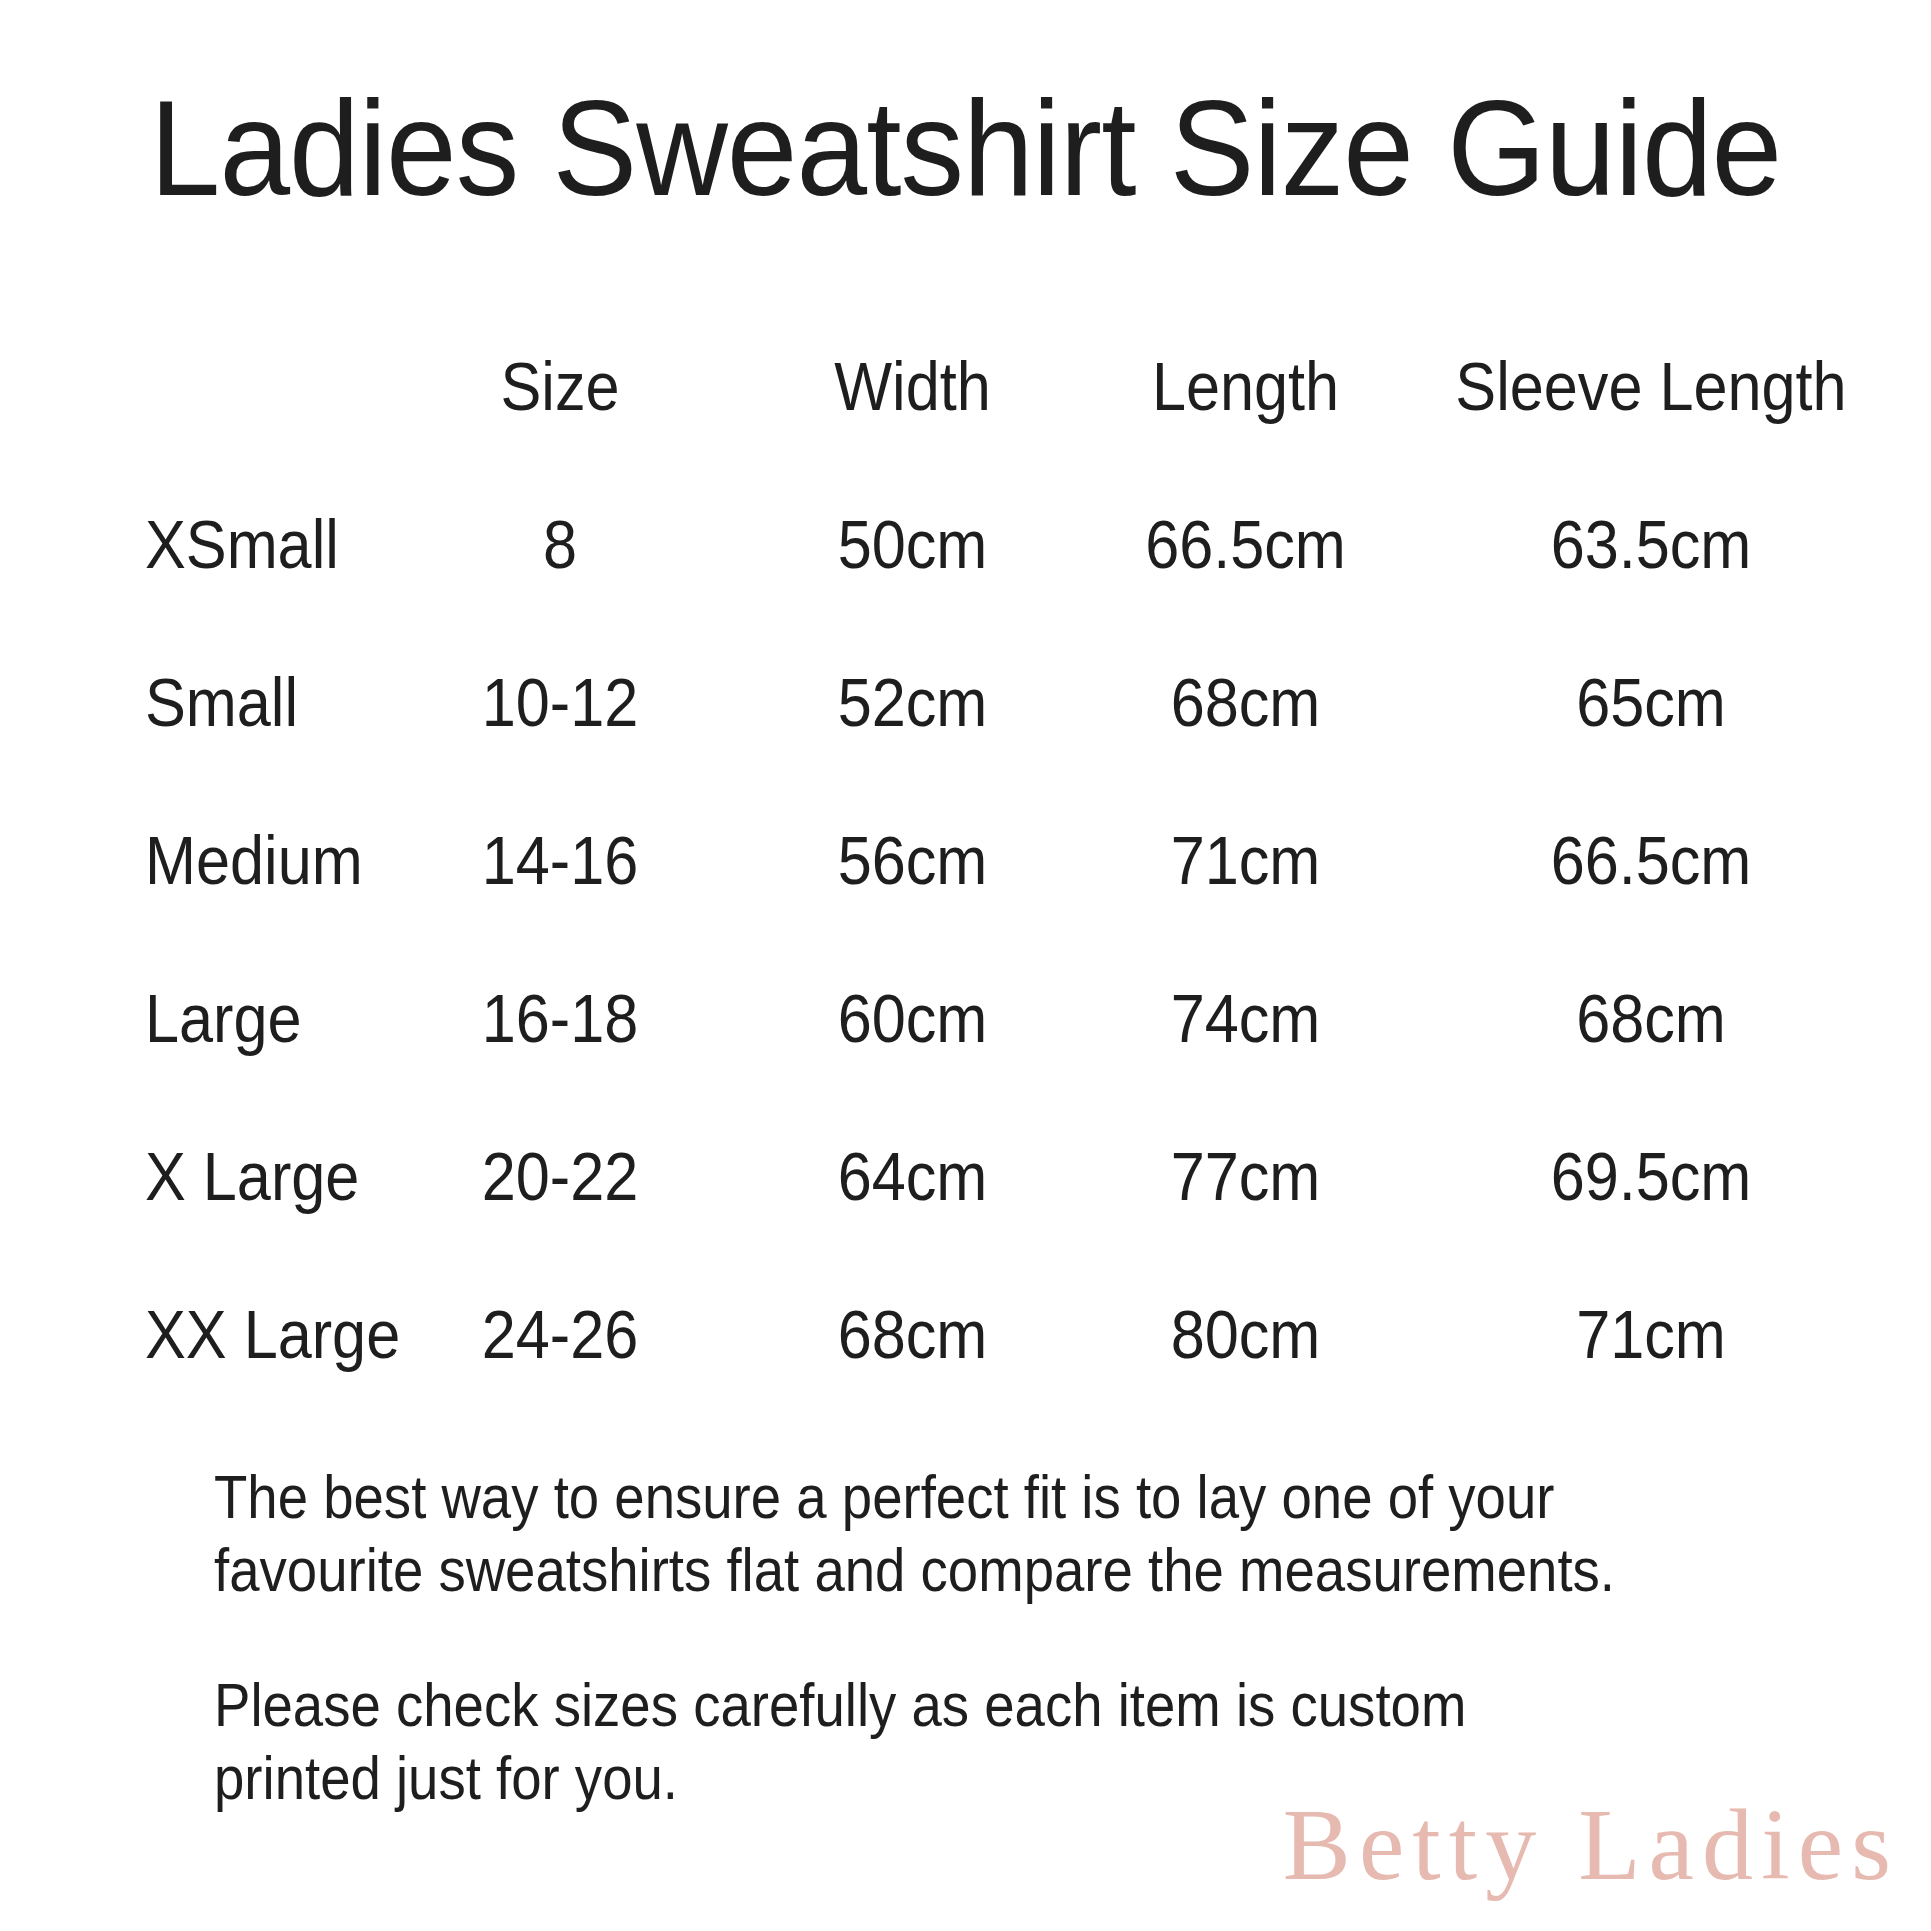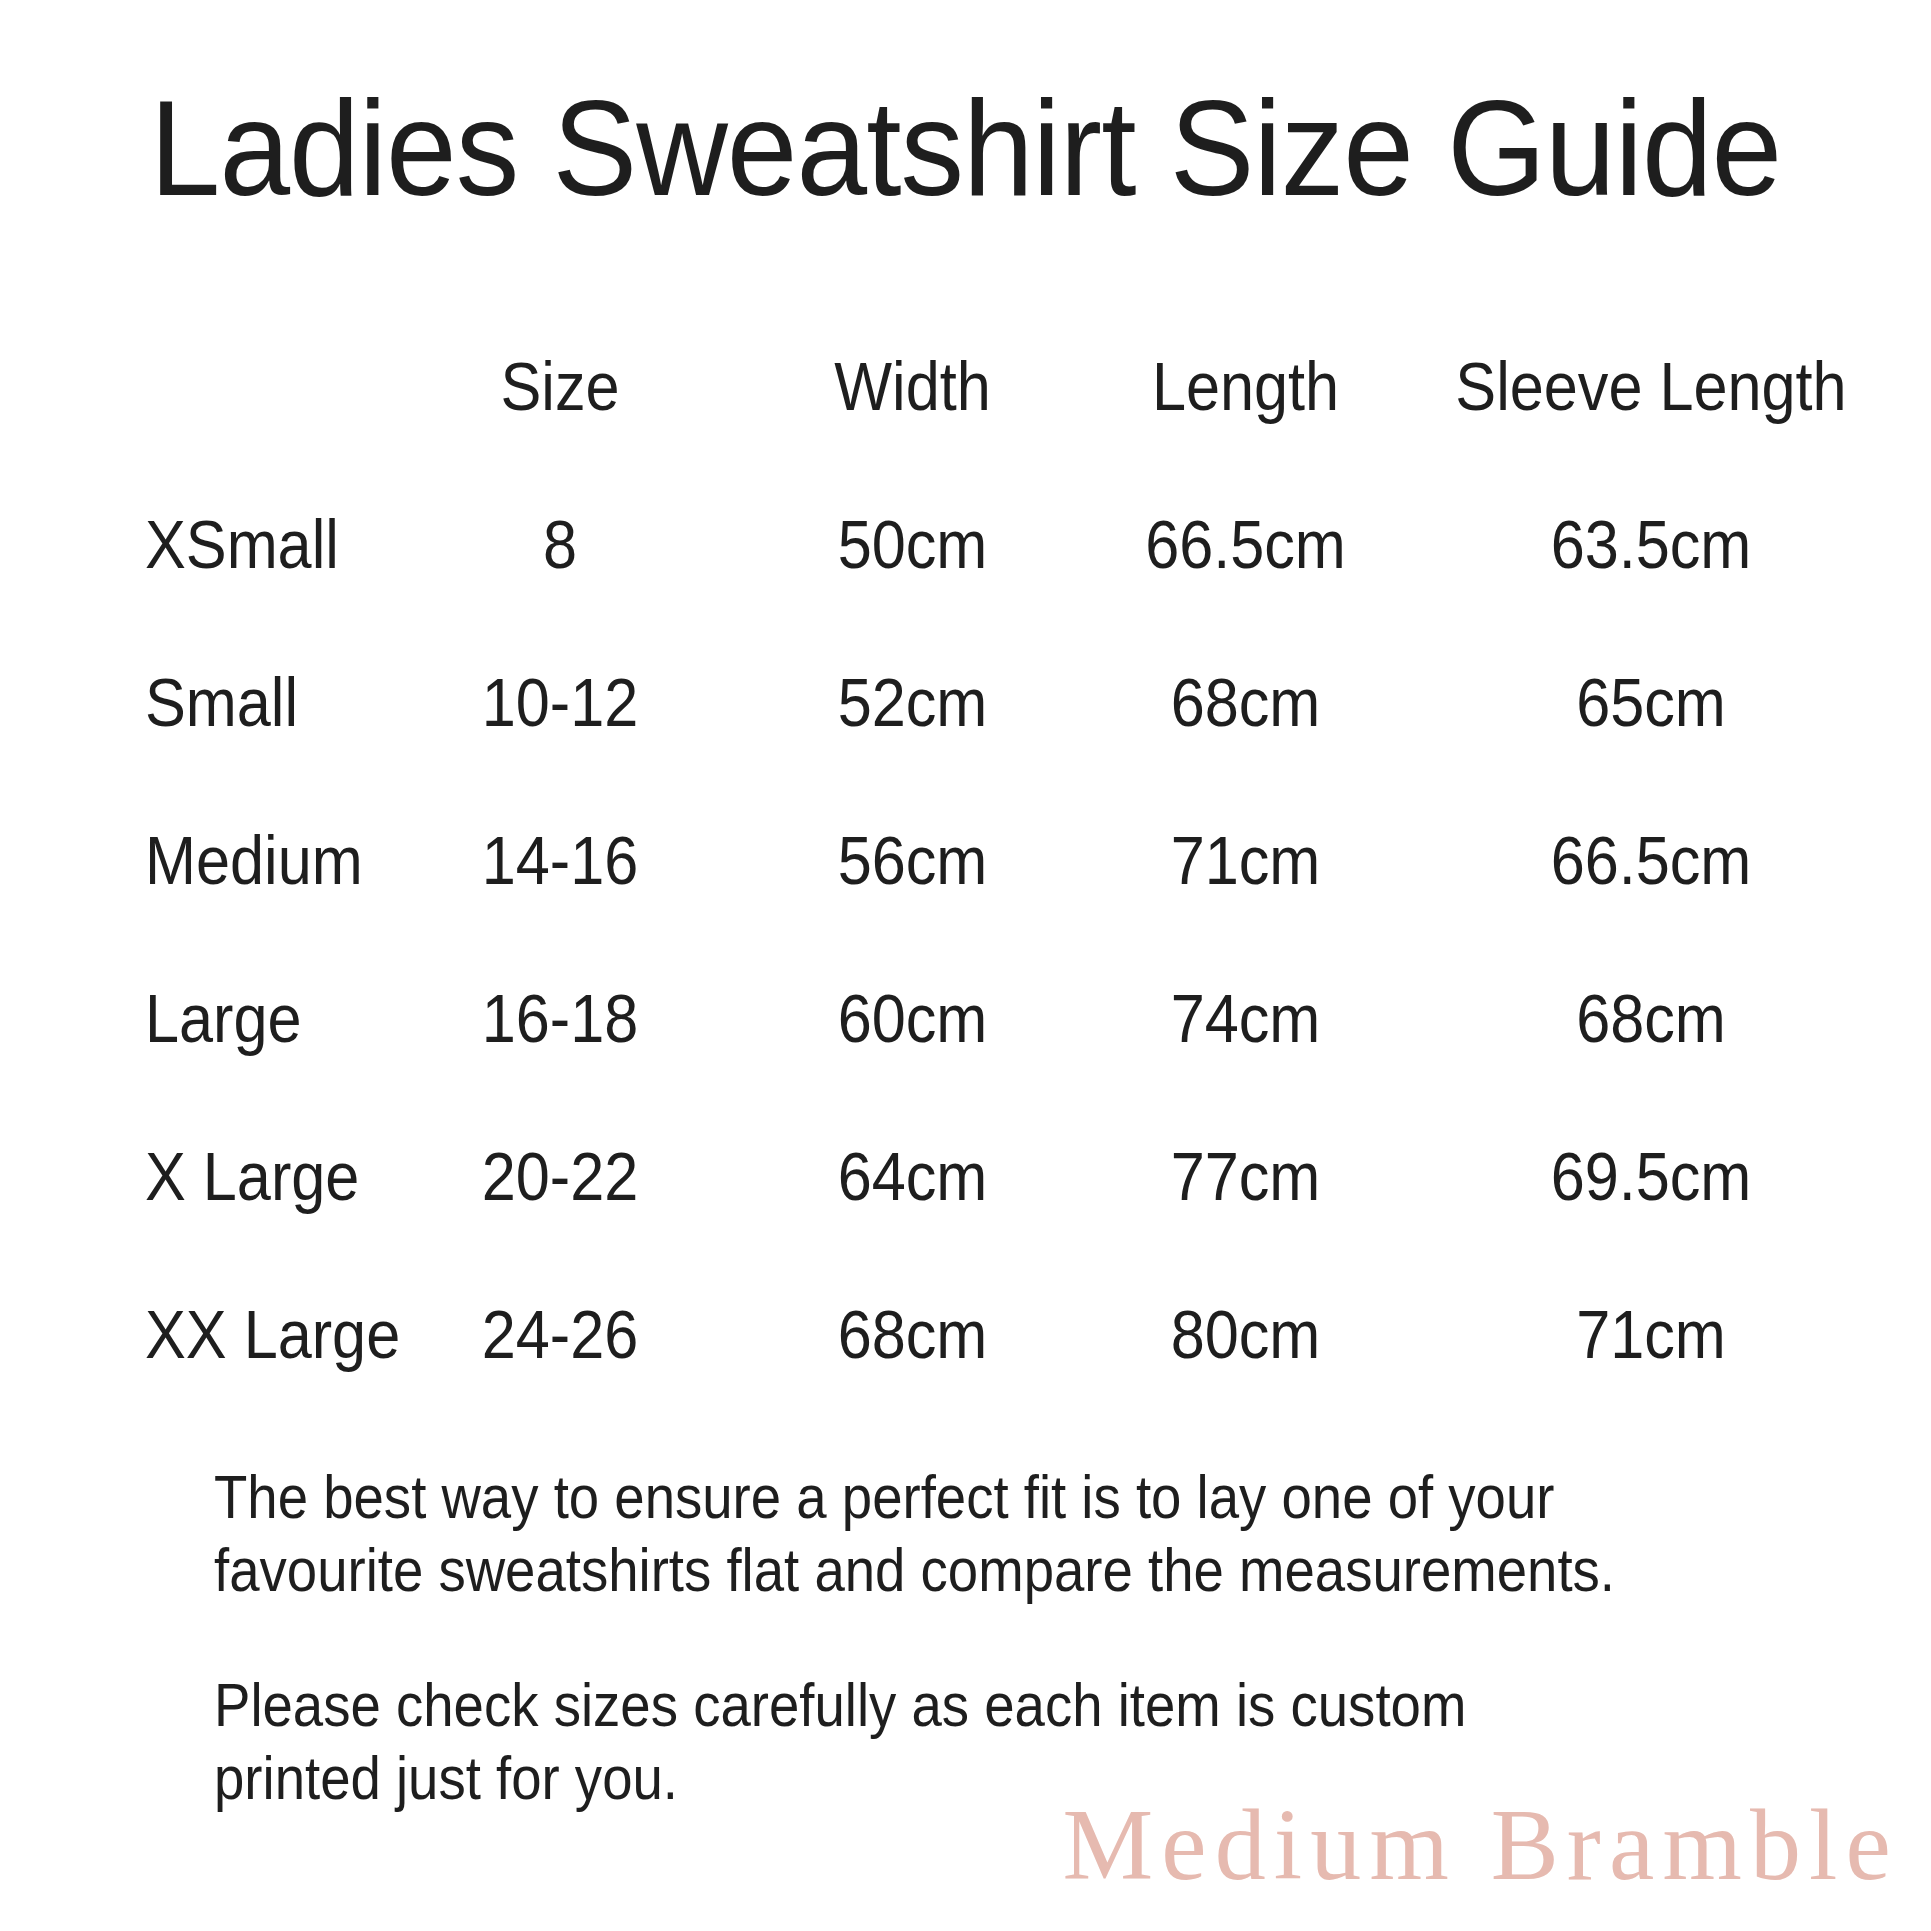--- a/index.html
+++ b/index.html
@@ -161,16 +161,16 @@
   <div class="note note-1">
     <div>The best way to ensure a perfect fit is to lay one of your</div>
     <div>favourite sweatshirts flat and compare the measurements.</div>
   </div>
 
   <div class="note note-2">
     <div>Please check sizes carefully as each item is custom</div>
     <div>printed just for you.</div>
   </div>
 
-  <div class="brand">Medium Bramble</div>
+  <div class="brand">Betty Ladies</div>
 
 </div>
 
 
 </body></html>

